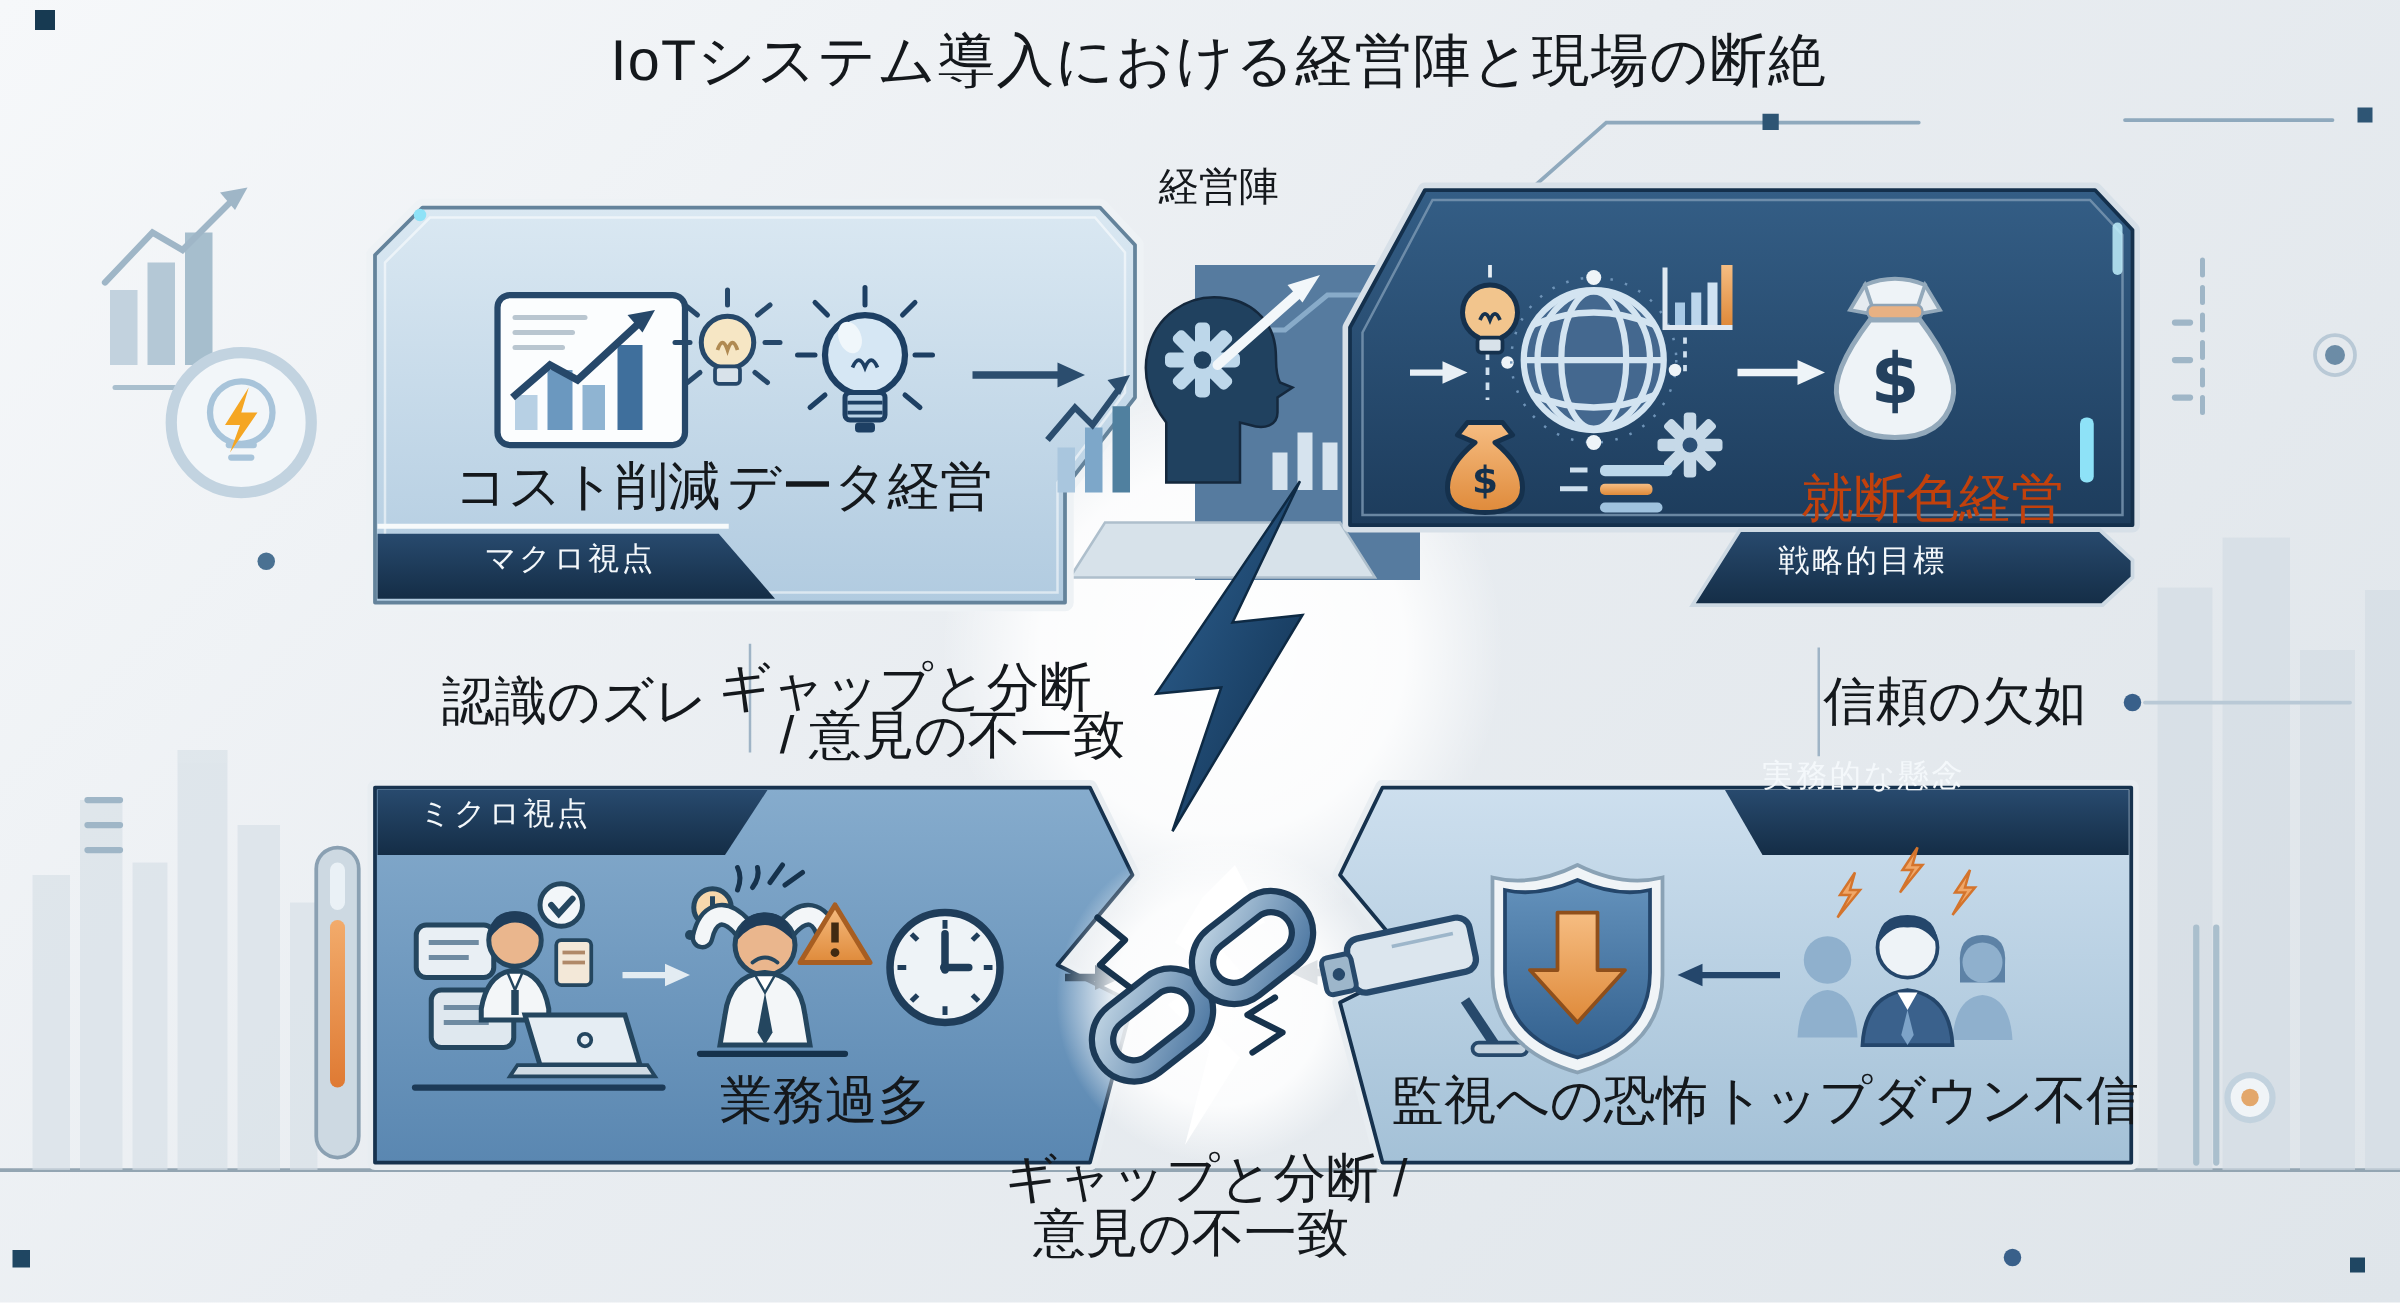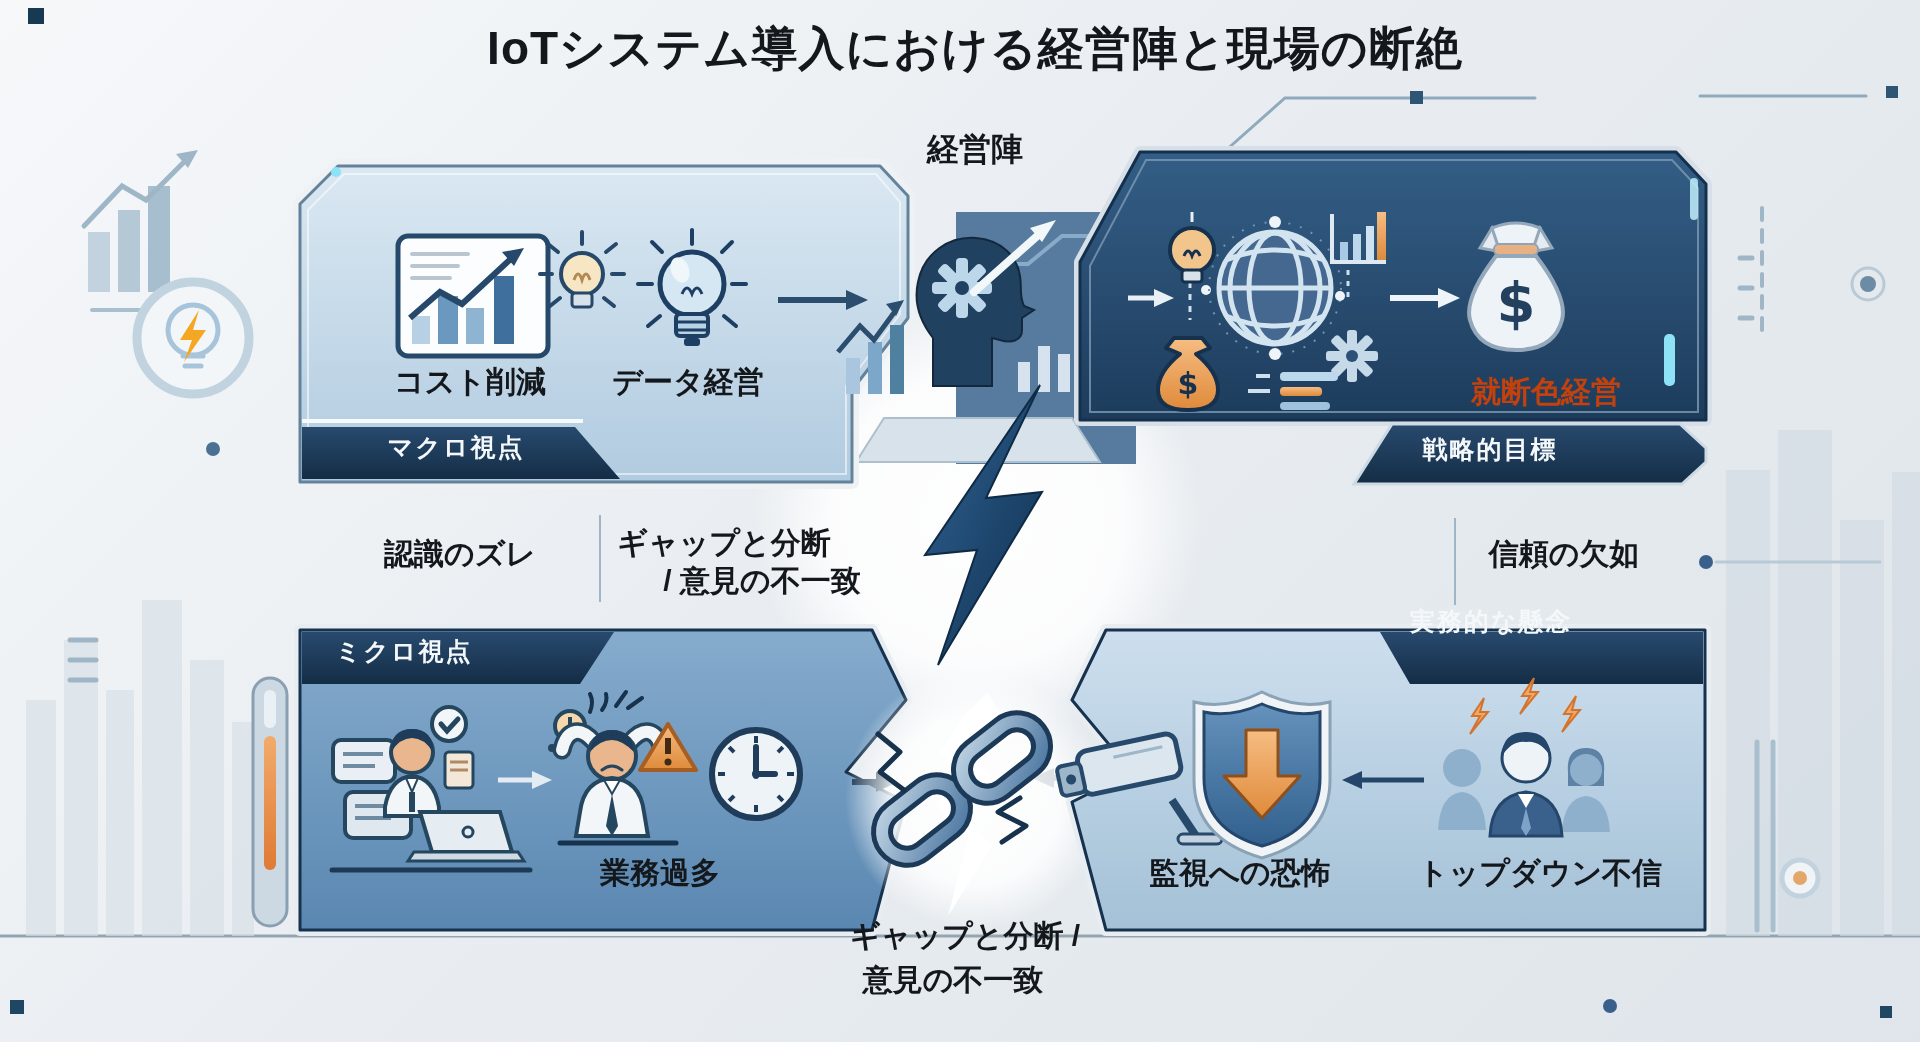--- a/index.html
+++ b/index.html
@@ -1,25 +1,25 @@
 <!DOCTYPE html>
 <html><head>
 <meta charset="utf-8">
 <style>
   html,body{margin:0;padding:0;}
   body{width:1920px;height:1042px;overflow:hidden;
        background:linear-gradient(135deg,#f6f8fa 0%,#e9edf1 45%,#dfe5ea 100%);
        font-family:"Liberation Sans","DejaVu Sans",sans-serif;}
   #canvas{position:relative;width:1920px;height:1042px;}
   #gfx{position:absolute;left:0;top:0;}
-  .label{position:absolute;transform:translateX(-50%);font-weight:bold;color:#14181c;
+  .label{position:absolute;transform:translateX(-50%);font-weight:normal;color:#14181c;
          white-space:nowrap;line-height:1.08;}
   .t-title{font-size:46px;letter-spacing:1px;}
   .t-h2{font-size:32px;}
-  .t-md{font-size:30px;}
+  .t-md{font-size:42px;}
   .t-banner{font-size:25px;color:#f4f8fb;letter-spacing:2px;}
   .t-white{color:#c2410c;}
 </style>
 </head>
 <body>
 
 <div id="canvas">
 
 <svg id="gfx" width="1920" height="1042" viewBox="0 0 1920 1042">
 <defs>

